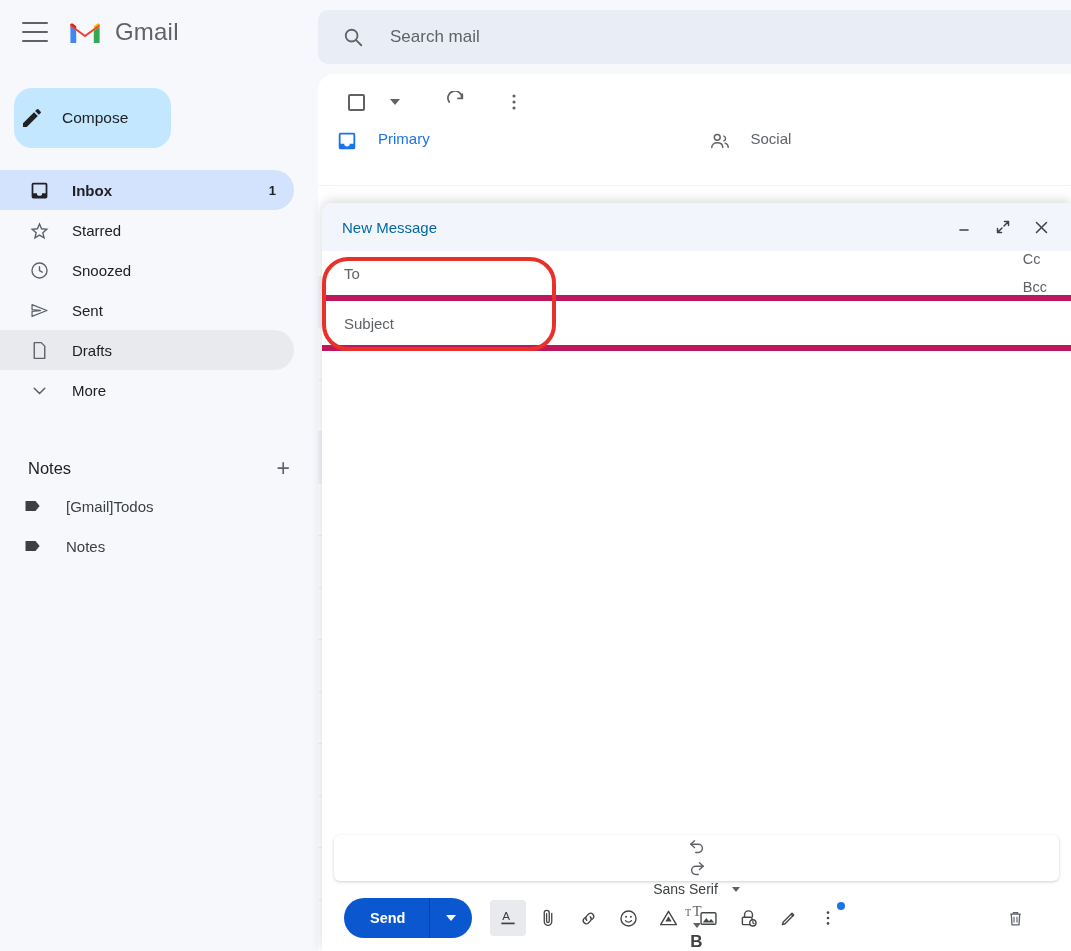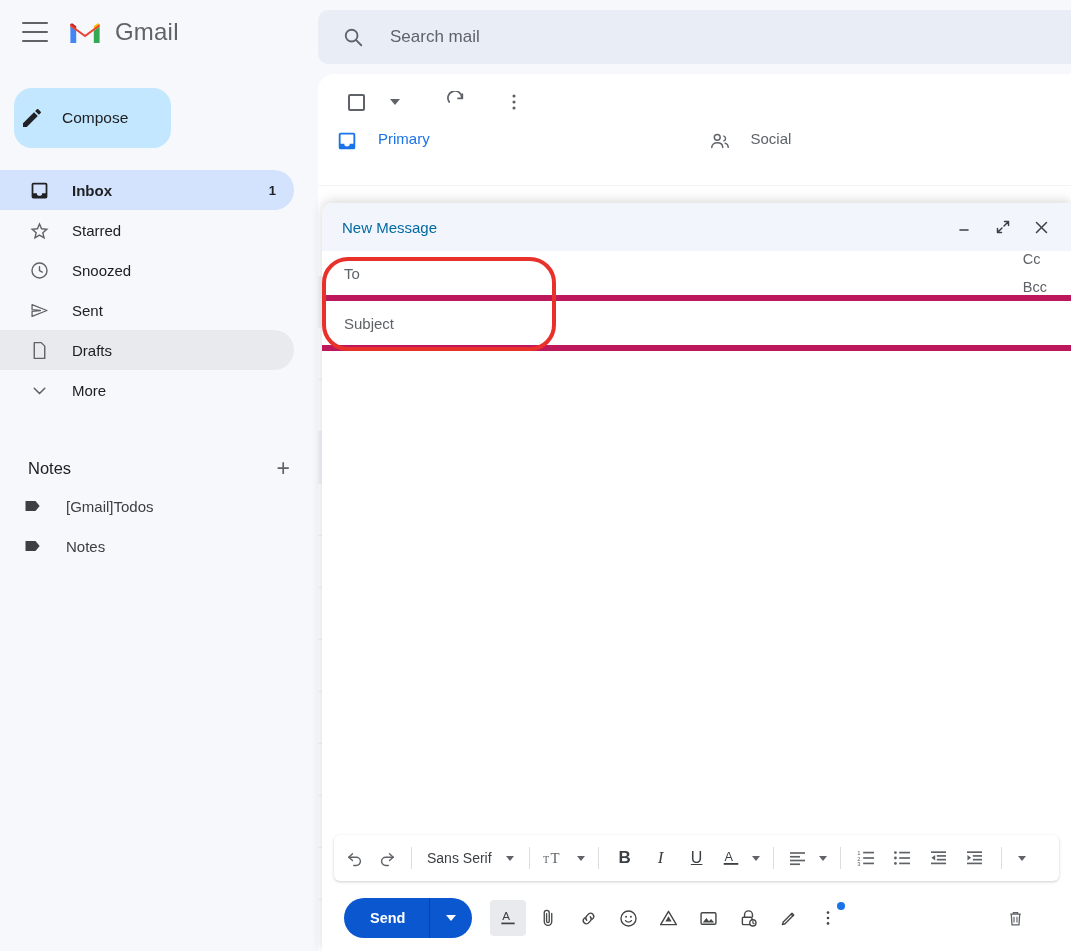--- a/index.html
+++ b/index.html
@@ -124,21 +124,21 @@
   .ccbcc { display: flex; gap: 12px; flex-direction: column; }
   .ccbcc span { font-size: 14.5px; color: #5f6368; cursor: pointer; }
 
   .body-area { flex: 1; padding: 14px 22px; font-size: 14px; color: #202124; }
 
   .format-bar {
     height: 46px; margin: 0 12px 4px 12px;
     display: flex; align-items: center; gap: 2px;
     border-radius: 6px;
     box-shadow: 0 1px 3px rgba(60,64,67,.25);
-    background: #fff; padding: 0 6px;
+    background: #fff; padding: 0 6px; flex-direction: column;
   }
   .fb-btn {
     height: 32px; min-width: 30px; padding: 0 4px;
     display: flex; align-items: center; justify-content: center;
     color: #5f6368; cursor: pointer; border-radius: 4px; font-size: 15px;
   }
   .fb-sep { width: 1px; height: 22px; background: #dadce0; margin: 0 7px; }
   .font-select { display: flex; align-items: center; gap: 14px; padding: 0 6px;
                  font-size: 14px; color: #3c4043; cursor: pointer; }
   .mini-caret { width: 0; height: 0; border-left: 4px solid transparent;

